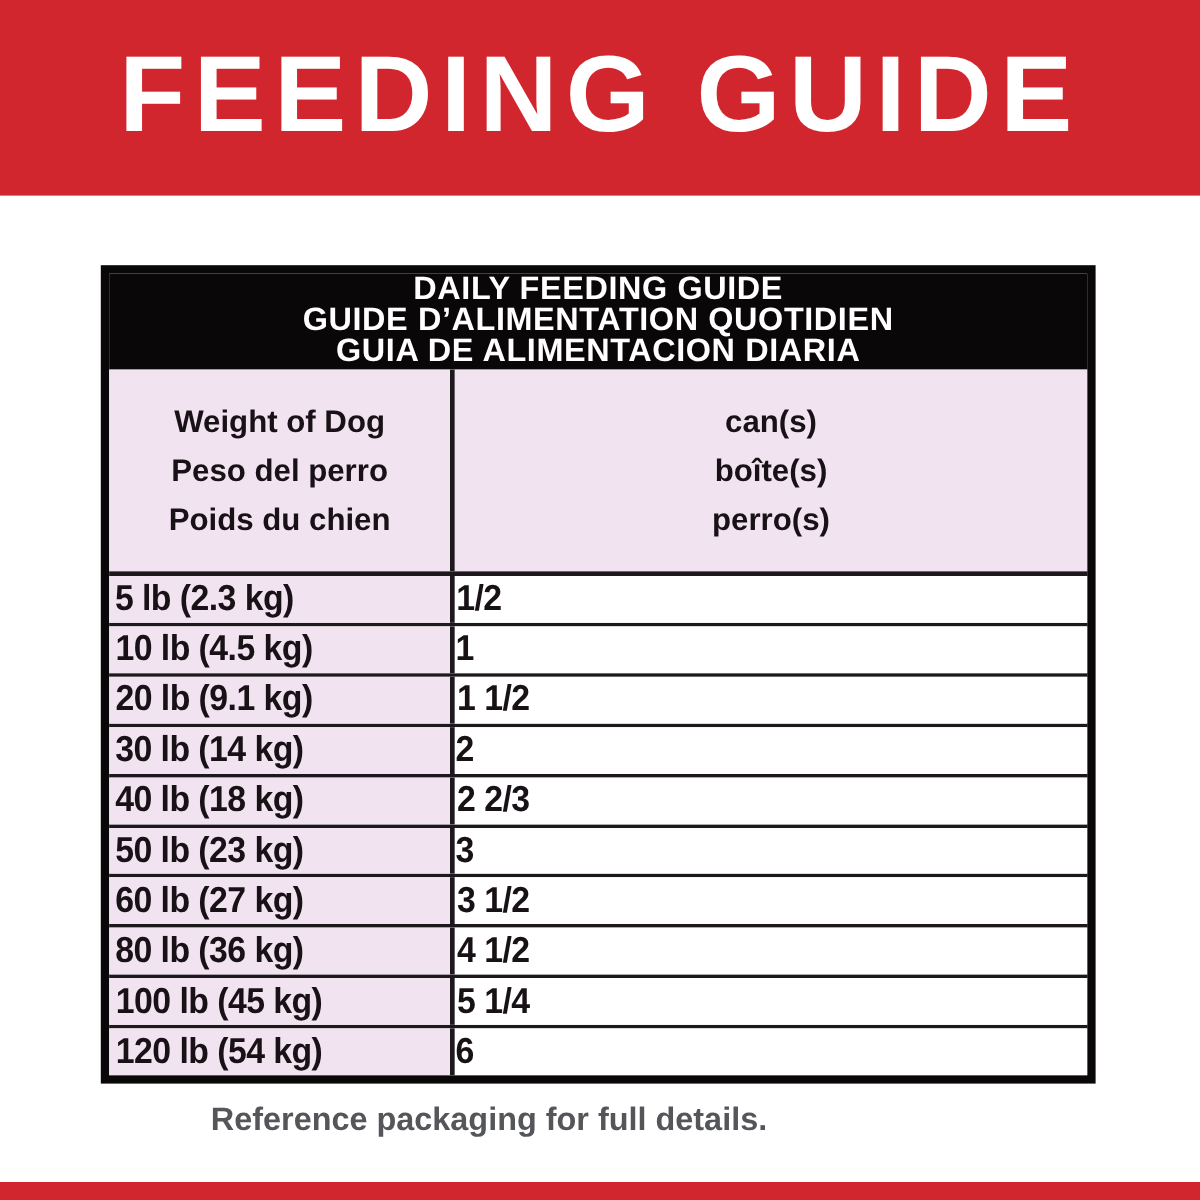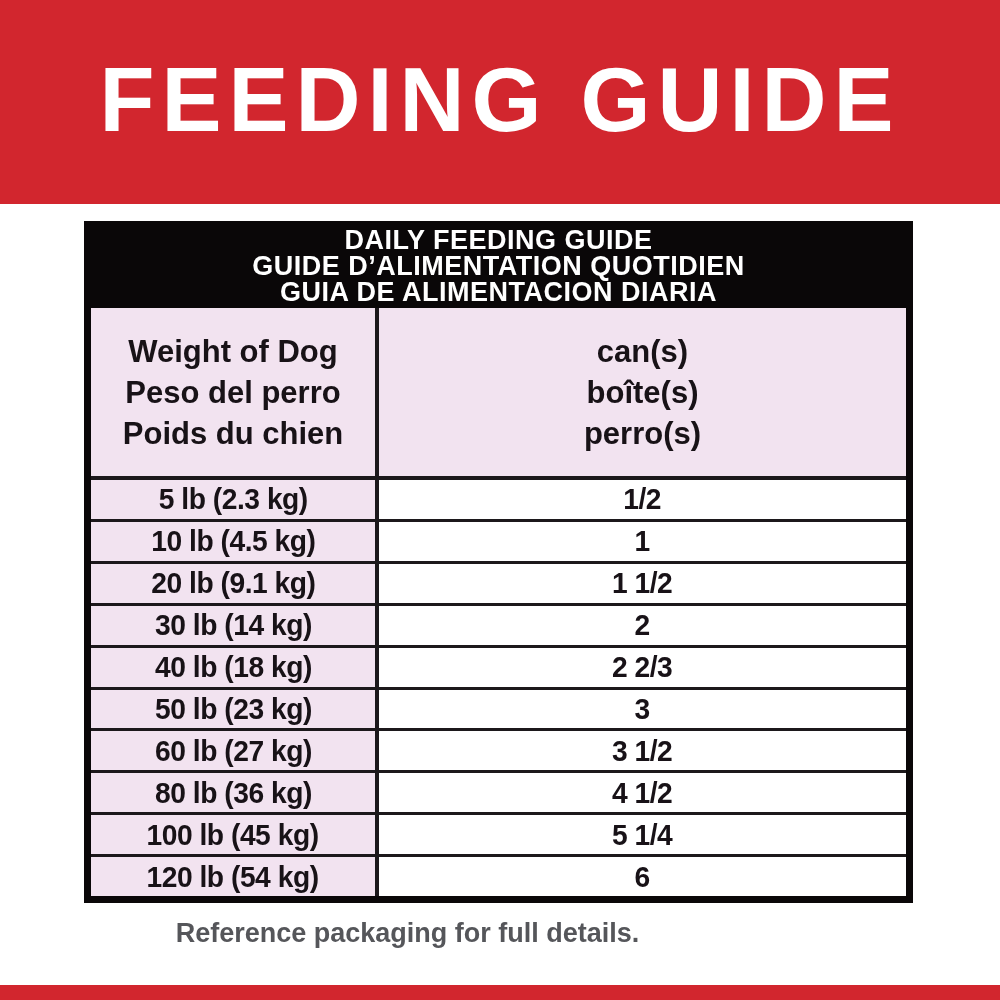--- a/index.html
+++ b/index.html
@@ -12,21 +12,21 @@
     position: relative;
     width: 1000px;
     height: 1000px;
     background: #ffffff;
     overflow: hidden;
   }
   
   .banner {
     position: absolute;
     left: 0; top: 0;
-    width: 1000px; height: 204px;
+    width: 1000px; height: 163px;
     background: #d2262e;
     display: flex;
     align-items: center;
     justify-content: center;
   }
   .banner-title {
     color: #ffffff;
     font-size: 90px;
     font-weight: 800;
     letter-spacing: 7px;
@@ -80,35 +80,35 @@
   .white-cell { background: #ffffff; }
   .hdr-cell {
     display: flex;
     flex-direction: column;
     align-items: center;
     justify-content: center;
     text-align: center;
     color: #181217;
   }
   .hdr-cell .h-line {
-    font-size: 31px;
+    font-size: 26px;
     font-weight: bold;
     line-height: 41px;
     white-space: nowrap;
   }
   .data-row {
     flex: 1 1 auto;
     display: flex;
     border-bottom: 3px solid #1c181b;
   }
   .data-row:last-child { border-bottom: none; }
   .cell {
     display: flex;
     align-items: center;
-    justify-content: center;
+    justify-content: flex-start;
     color: #181217;
     font-size: 30px;
     font-weight: bold;
     letter-spacing: -0.5px;
     white-space: nowrap;
   }
   .cell-inner { transform: scaleX(0.94); }
   
   .footer-note {
     position: absolute;

